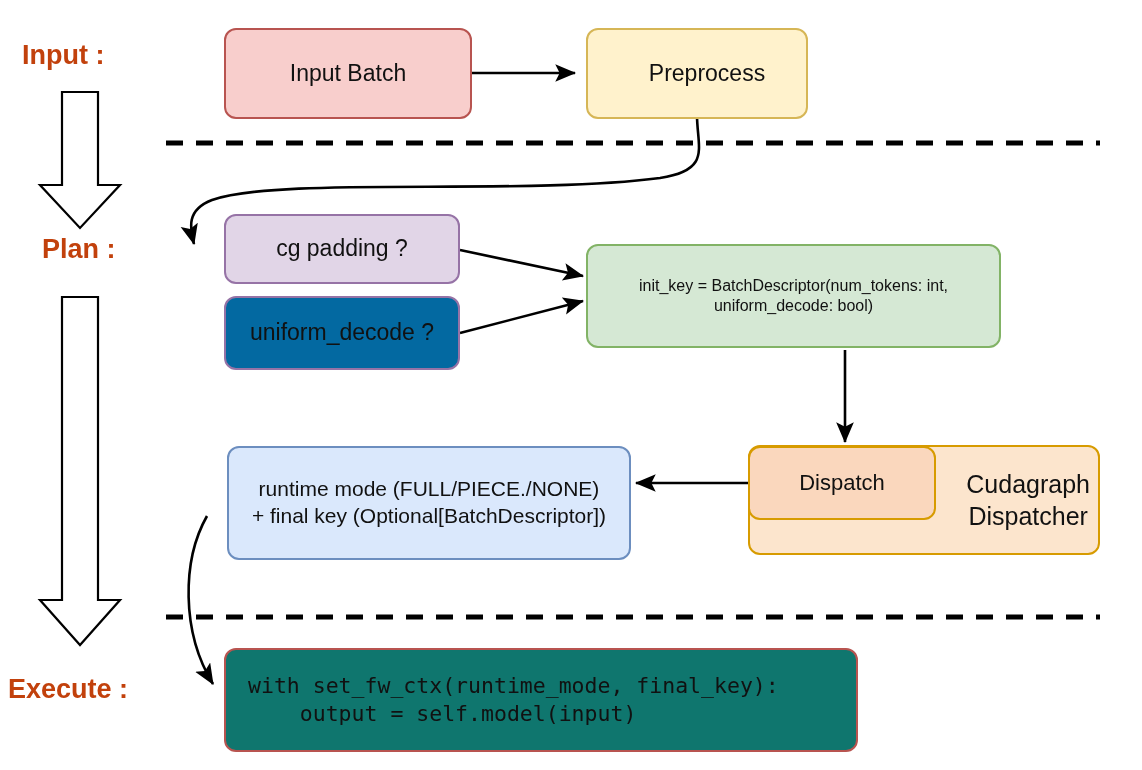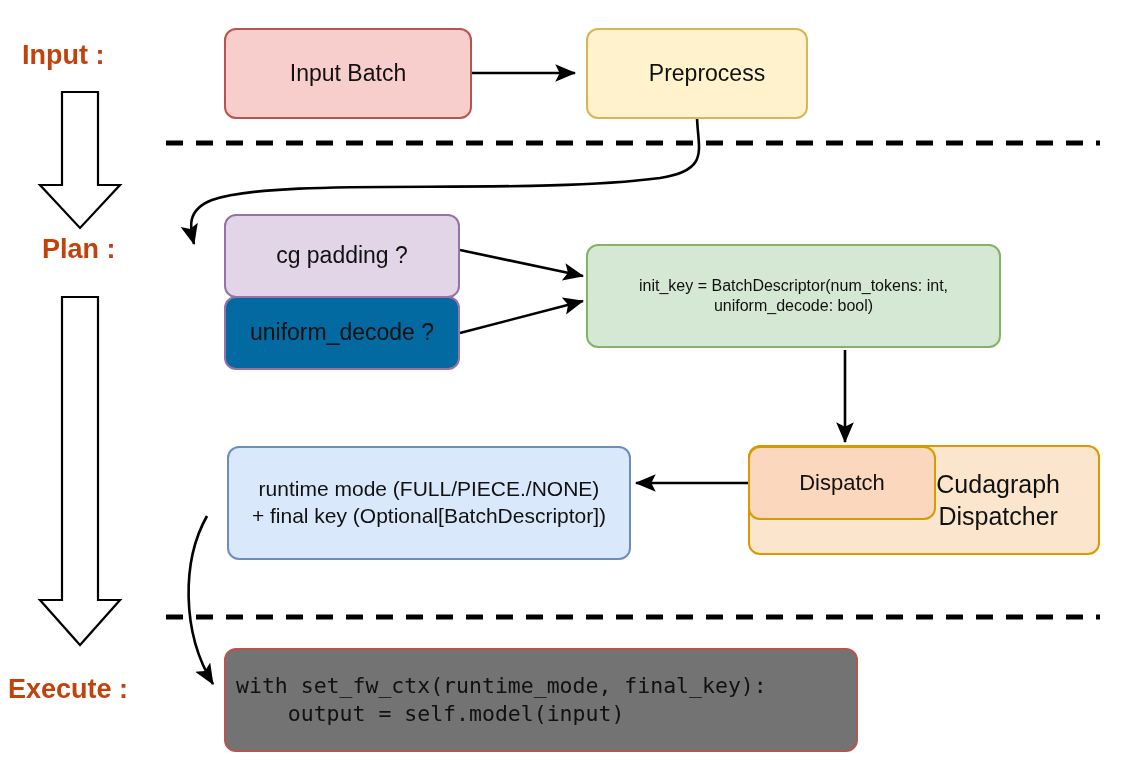--- a/index.html
+++ b/index.html
@@ -67,31 +67,31 @@
   </svg>
 
   <div class="stage-label" style="left:22px;top:40px;">Input :</div>
   <div class="stage-label" style="left:42px;top:234px;">Plan :</div>
   <div class="stage-label" style="left:8px;top:674px;">Execute :</div>
 
   <div class="node" style="left:224px;top:28px;width:248px;height:91px;background:#f8cecc;border-color:#b85450;font-size:23px;">Input Batch</div>
 
   <div class="node" style="left:586px;top:28px;width:222px;height:91px;background:#fff2cc;border-color:#d6b656;font-size:23px;padding-left:20px;">Preprocess</div>
 
-  <div class="node" style="left:224px;top:214px;width:236px;height:84px;background:#e1d5e7;border-color:#9673a6;font-size:23px;">cg padding ?</div>
+  <div class="node" style="left:224px;top:214px;width:236px;height:70px;background:#e1d5e7;border-color:#9673a6;font-size:23px;">cg padding ?</div>
 
   <div class="node" style="left:224px;top:296px;width:236px;height:74px;background:#0369a1;border-color:#9673a6;font-size:23px;">uniform_decode ?</div>
 
   <div class="node" style="left:586px;top:244px;width:415px;height:104px;background:#d5e8d4;border-color:#82b366;font-size:16px;white-space:pre-line;">init_key = BatchDescriptor(num_tokens: int,
 uniform_decode: bool)</div>
 
-  <div class="node" style="left:748px;top:445px;width:352px;height:110px;background:#fce5cd;border-color:#d79b00;font-size:25px;white-space:pre-line;justify-content:flex-end;padding-right:38px;">Cudagraph
+  <div class="node" style="left:748px;top:445px;width:352px;height:110px;background:#fce5cd;border-color:#d79b00;font-size:25px;white-space:pre-line;justify-content:flex-end;padding-right:8px;">Cudagraph
 Dispatcher</div>
 
   <div class="node" style="left:748px;top:446px;width:188px;height:74px;background:#fad7bd;border-color:#d79b00;font-size:22px;">Dispatch</div>
 
   <div class="node" style="left:227px;top:446px;width:404px;height:114px;background:#dae8fc;border-color:#6c8ebf;font-size:21px;white-space:pre-line;">runtime mode (FULL/PIECE./NONE)
 + final key (Optional[BatchDescriptor])</div>
 
-  <div class="node code" style="left:224px;top:648px;width:634px;height:104px;background:#737373;border-color:#b85450;font-size:21.5px;padding-left:10px;">with set_fw_ctx(runtime_mode, final_key):
+  <div class="node code" style="left:224px;top:648px;width:634px;height:104px;background:#0f766e;border-color:#b85450;font-size:21.5px;padding-left:22px;">with set_fw_ctx(runtime_mode, final_key):
     output = self.model(input)</div>
 
 </div>
 
 </body></html>

